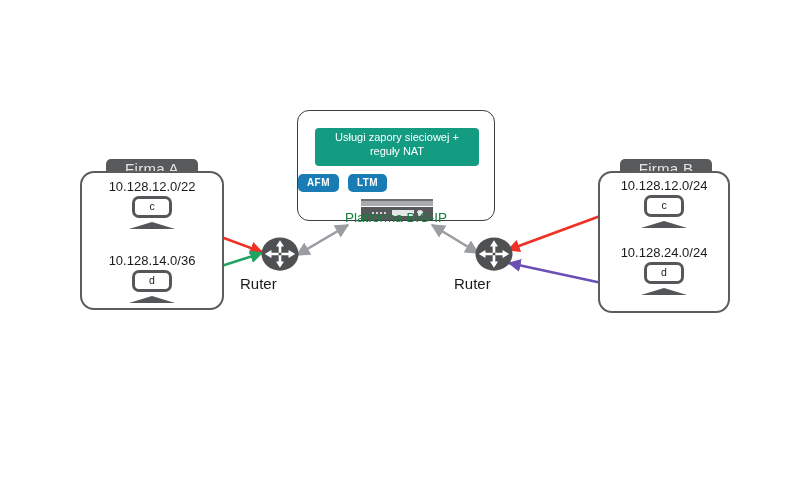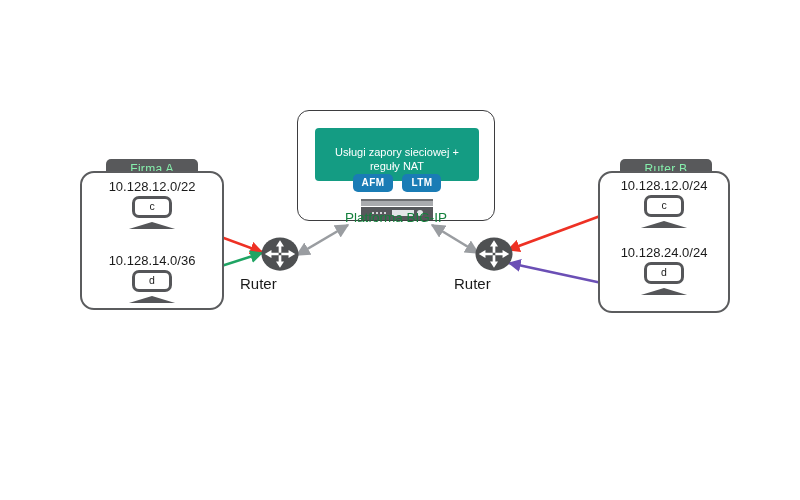--- a/index.html
+++ b/index.html
@@ -31,22 +31,22 @@
     border: 2px solid #5b5c5e;
     border-radius: 14px;
     background: #ffffff;
     box-sizing: border-box;
   }
   .company-tab {
     position: absolute;
     height: 20px;
     background: #58595b;
     border-radius: 5px 5px 0 0;
-    color: #86efac;
-    font-size: 12px;
+    color: #e5e5e5;
+    font-size: 15px;
     line-height: 20px;
     text-align: center;
     letter-spacing: .3px;
     white-space: nowrap;
   }
 
   
   .host {
     position: absolute;
     width: 112px;
@@ -116,36 +116,36 @@
     border: 1.6px solid #3d3d3f;
     border-radius: 12px;
     background: #ffffff;
     box-sizing: border-box;
   }
   .bigip-banner {
     position: absolute;
     left: 17px;
     top: 17px;
     width: 164px;
-    padding: 17px 4px 8px;
+    padding: 2px 4px 8px;
     background: #149c83;
     border-radius: 4px;
     color: #ffffff;
     font-size: 11px;
     line-height: 14px;
     text-align: center;
     box-sizing: border-box;
   }
   .badge-row {
     position: absolute;
     left: 0;
     top: 63px;
     width: 198px;
     display: flex;
-    justify-content: center;
+    justify-content: flex-start;
     gap: 9px;
   }
   .badge {
     background: #1a7cb5;
     color: #ffffff;
     font-size: 10px;
     font-weight: bold;
     letter-spacing: .4px;
     padding: 3px 9px 4px;
     border-radius: 5px;
@@ -307,21 +307,21 @@
         <ellipse cx="20" cy="20" rx="19.5" ry="17.5" fill="#4e5052"></ellipse>
         <path d="M20 5.5 L24.2 12 L21.4 12 L21.4 18.6 L18.6 18.6 L18.6 12 L15.8 12 Z" fill="#ffffff"></path>
         <path d="M20 34.5 L15.8 28 L18.6 28 L18.6 21.4 L21.4 21.4 L21.4 28 L24.2 28 Z" fill="#ffffff"></path>
         <path d="M4 20 L11 15.8 L11 18.6 L18.6 18.6 L18.6 21.4 L11 21.4 L11 24.2 Z" fill="#ffffff"></path>
         <path d="M36 20 L29 24.2 L29 21.4 L21.4 21.4 L21.4 18.6 L29 18.6 L29 15.8 Z" fill="#ffffff"></path>
       </svg>
     </div>
     <div class="router-name">Ruter</div>
   </div>
 
-  <div class="company-tab" style="left:620px; top:159px; width:92px;">Ruter  B</div>
+  <div class="company-tab" style="left:620px; top:159px; width:92px;">Firma  B</div>
 
   <div class="company-box" style="left:598px; top:171px; width:132px; height:142px;"></div>
 
   <div class="host" style="left:608px; top:178px;">
     <div class="host-label">10.128.12.0/24</div>
     <div class="pc">
       <div class="pc-screen">c</div>
       <div class="pc-base"></div>
     </div>
   </div>

